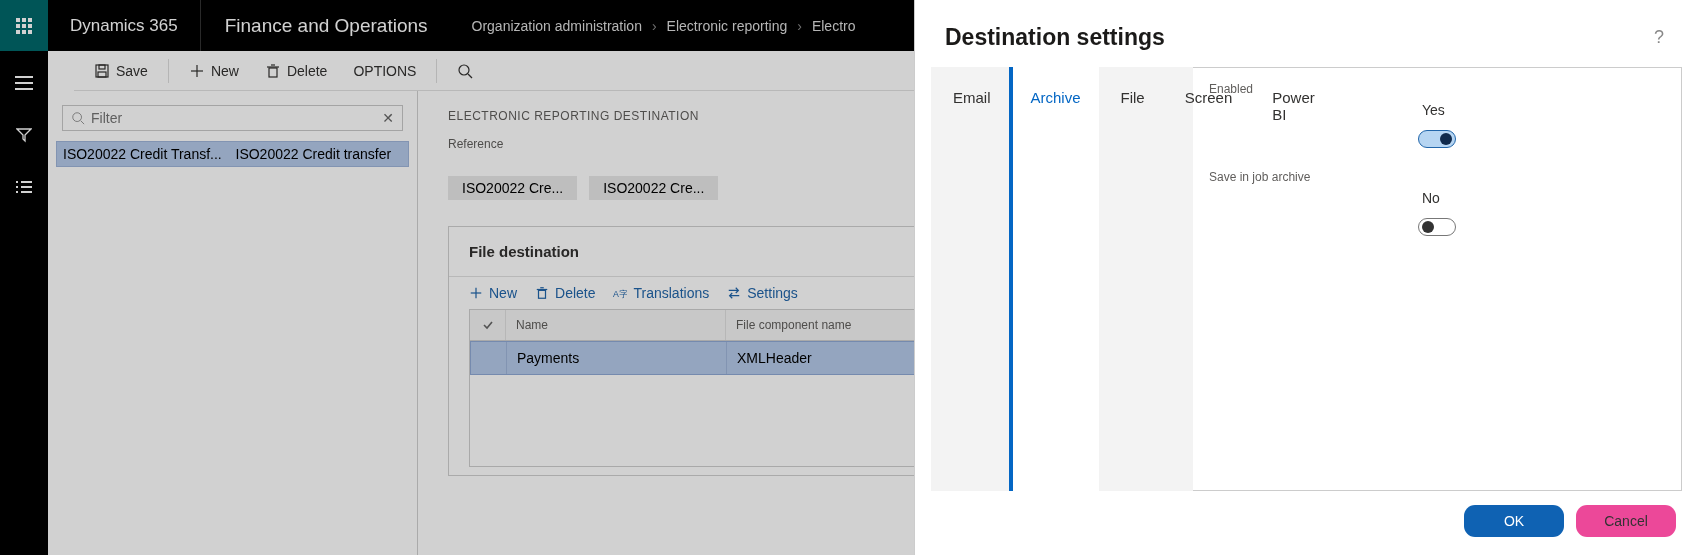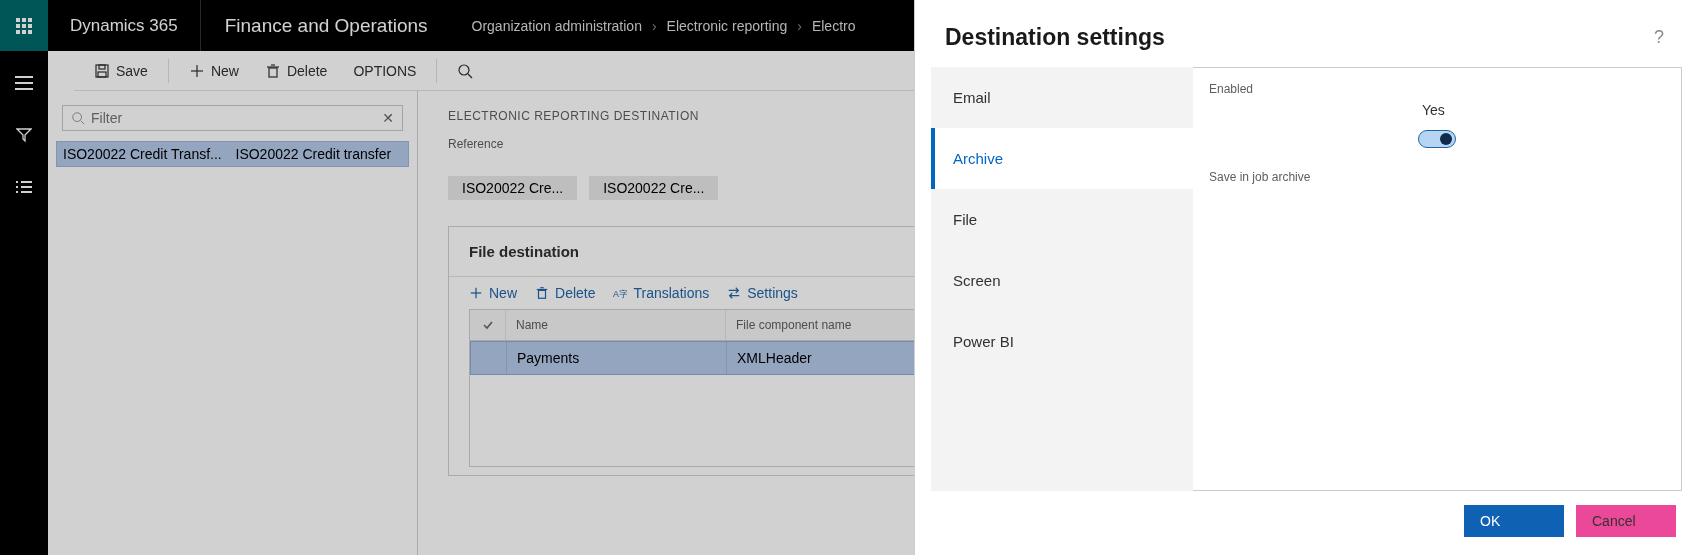--- a/index.html
+++ b/index.html
@@ -62,38 +62,38 @@
 
   
   .dim { position: absolute; inset: 0; background: rgba(0,0,0,0.18); pointer-events: none; }
 
   
   .dialog { position: absolute; right: 0; top: 0; bottom: 0; width: 780px; background: #fff; border-left: 1px solid #ccc; display: flex; flex-direction: column; }
   .dlg-head { padding: 24px 30px 10px 30px; display: flex; align-items: center; justify-content: space-between; }
   .dlg-head h1 { font-size: 23px; font-weight: 600; color: #1b1a19; }
   .help { color: #888; cursor: pointer; font-size: 18px; }
   .dlg-body { flex: 1; display: flex; padding: 6px 12px 6px 16px; gap: 0; }
-  .tabcol { width: 262px; background: #f3f3f3; display: flex; flex-direction: column; }
+  .tabcol { width: 262px; background: #f3f3f3; display: flex; flex-direction: row; }
   .tab { padding: 22px 18px; font-size: 15px; color: #323130; cursor: pointer; border-left: 4px solid transparent; }
   .tab.active { background: #fff; border-left: 4px solid #0366c4; color: #0366c4; }
   .formcol { flex: 1; border: 1px solid #ccc; border-left: none; padding: 14px 16px; }
   .fld { margin-bottom: 22px; }
   .fld-label { font-size: 12px; color: #605e5c; margin-bottom: 6px; }
   .toggle-row { display: flex; align-items: center; gap: 12px; flex-direction: column; }
   .toggle-val { font-size: 14px; color: #323130; min-width: 30px; }
   .toggle { width: 38px; height: 18px; border-radius: 10px; position: relative; cursor: pointer; }
   .toggle-on { background: #b6d5f2; border: 1px solid #2266aa; }
   .toggle-on .knob { position: absolute; right: 3px; top: 2px; width: 12px; height: 12px; border-radius: 50%; background: #102a4c; }
   .toggle-off { background: #fff; border: 1px solid #777; }
   .toggle-off .knob { position: absolute; left: 3px; top: 2px; width: 12px; height: 12px; border-radius: 50%; background: #333; }
   .select { width: 170px; border: 1px solid #888; padding: 5px 8px; font-size: 14px; display: flex; justify-content: space-between; align-items: center; cursor: pointer; background: #fff; }
   .select .chev { font-size: 10px; color: #555; }
 
   .dlg-foot { padding: 8px 18px 18px 18px; display: flex; justify-content: flex-end; gap: 12px; }
-  .dlg-btn { min-width: 100px; padding: 8px 16px; font-size: 14px; text-align: left; cursor: pointer; }
+  .dlg-btn { min-width: 100px; padding: 8px 16px; font-size: 14px; text-align: center; cursor: pointer; border-radius: 11px; }
   .btn-primary { background: #0f62b3; color: #fff; }
   .btn-secondary { background: #ec4899; color: #333; }
 </style>
 </head>
 <body>
 
 <div class="navbar">
   <div class="waffle">
     <svg width="16" height="16" viewBox="0 0 16 16">
         <rect x="0" y="0" width="4" height="4"></rect>
@@ -279,20 +279,26 @@
         <div class="fld-label">Enabled</div>
         <div class="toggle-row">
           <span class="toggle-val">Yes</span>
           <div class="toggle toggle-on">
               <div class="knob"></div>
             </div>
         </div>
       </div>
       <div class="fld">
         <div class="fld-label">Save in job archive</div>
+        <div class="toggle-row">
+          <span class="toggle-val">No</span>
+          <div class="toggle toggle-off">
+              <div class="knob"></div>
+            </div>
+        </div>
       </div>
     </div>
   </div>
   <div class="dlg-foot">
     <div class="dlg-btn btn-primary">OK</div>
     <div class="dlg-btn btn-secondary">Cancel</div>
   </div>
 </div>
 
 </body></html>

